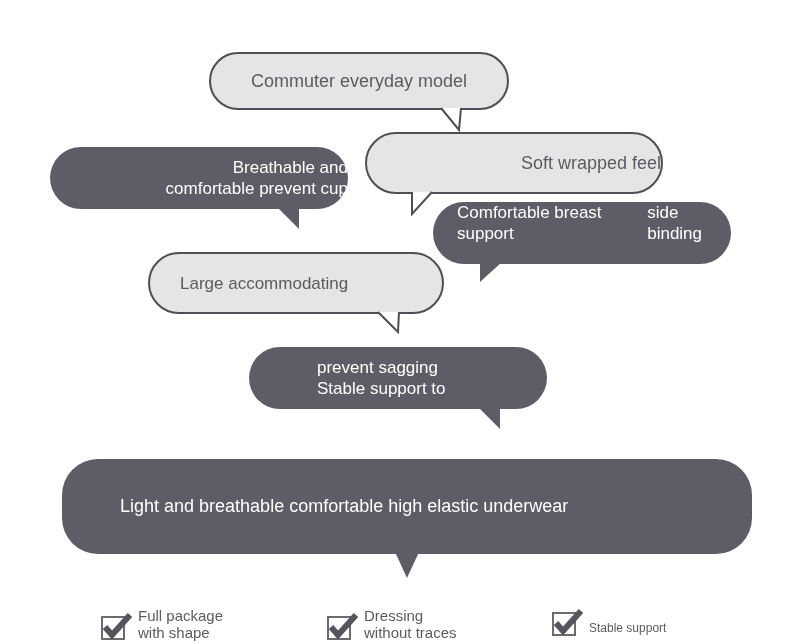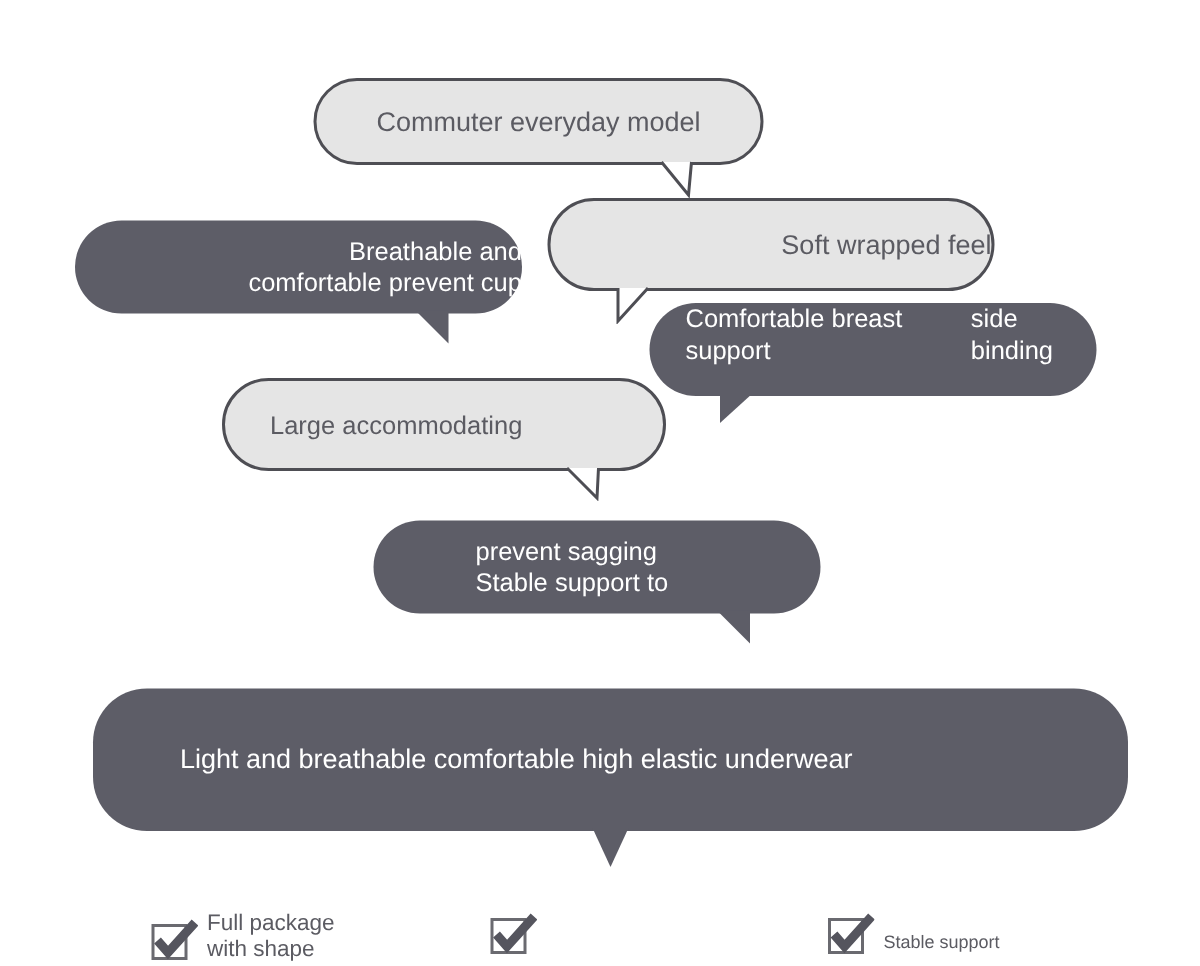--- a/index.html
+++ b/index.html
@@ -96,20 +96,24 @@
   </div>
 </div>
 
 <div class="check-item" style="left:326px;top:592px;">
   <div class="check-box">
     <svg width="32" height="30" viewBox="0 0 32 30">
       <rect x="2" y="6" width="22" height="22" fill="none" stroke="#6a6a70" stroke-width="2"></rect>
       <polyline points="5,16 12,24 30,4" fill="none" stroke="#55555e" stroke-width="6" stroke-linejoin="miter"></polyline>
     </svg>
   </div>
+  <div class="check-label">
+    <div>Dressing</div>
+    <div>without traces</div>
+  </div>
 </div>
 
 <div class="check-item" style="left:551px;top:592px;">
   <div class="check-box">
     <svg width="32" height="30" viewBox="0 0 32 30">
       <rect x="2" y="6" width="22" height="22" fill="none" stroke="#6a6a70" stroke-width="2"></rect>
       <polyline points="5,16 12,24 30,4" fill="none" stroke="#55555e" stroke-width="6" stroke-linejoin="miter"></polyline>
     </svg>
   </div>
   <div class="check-label" style="font-size:12px;">

